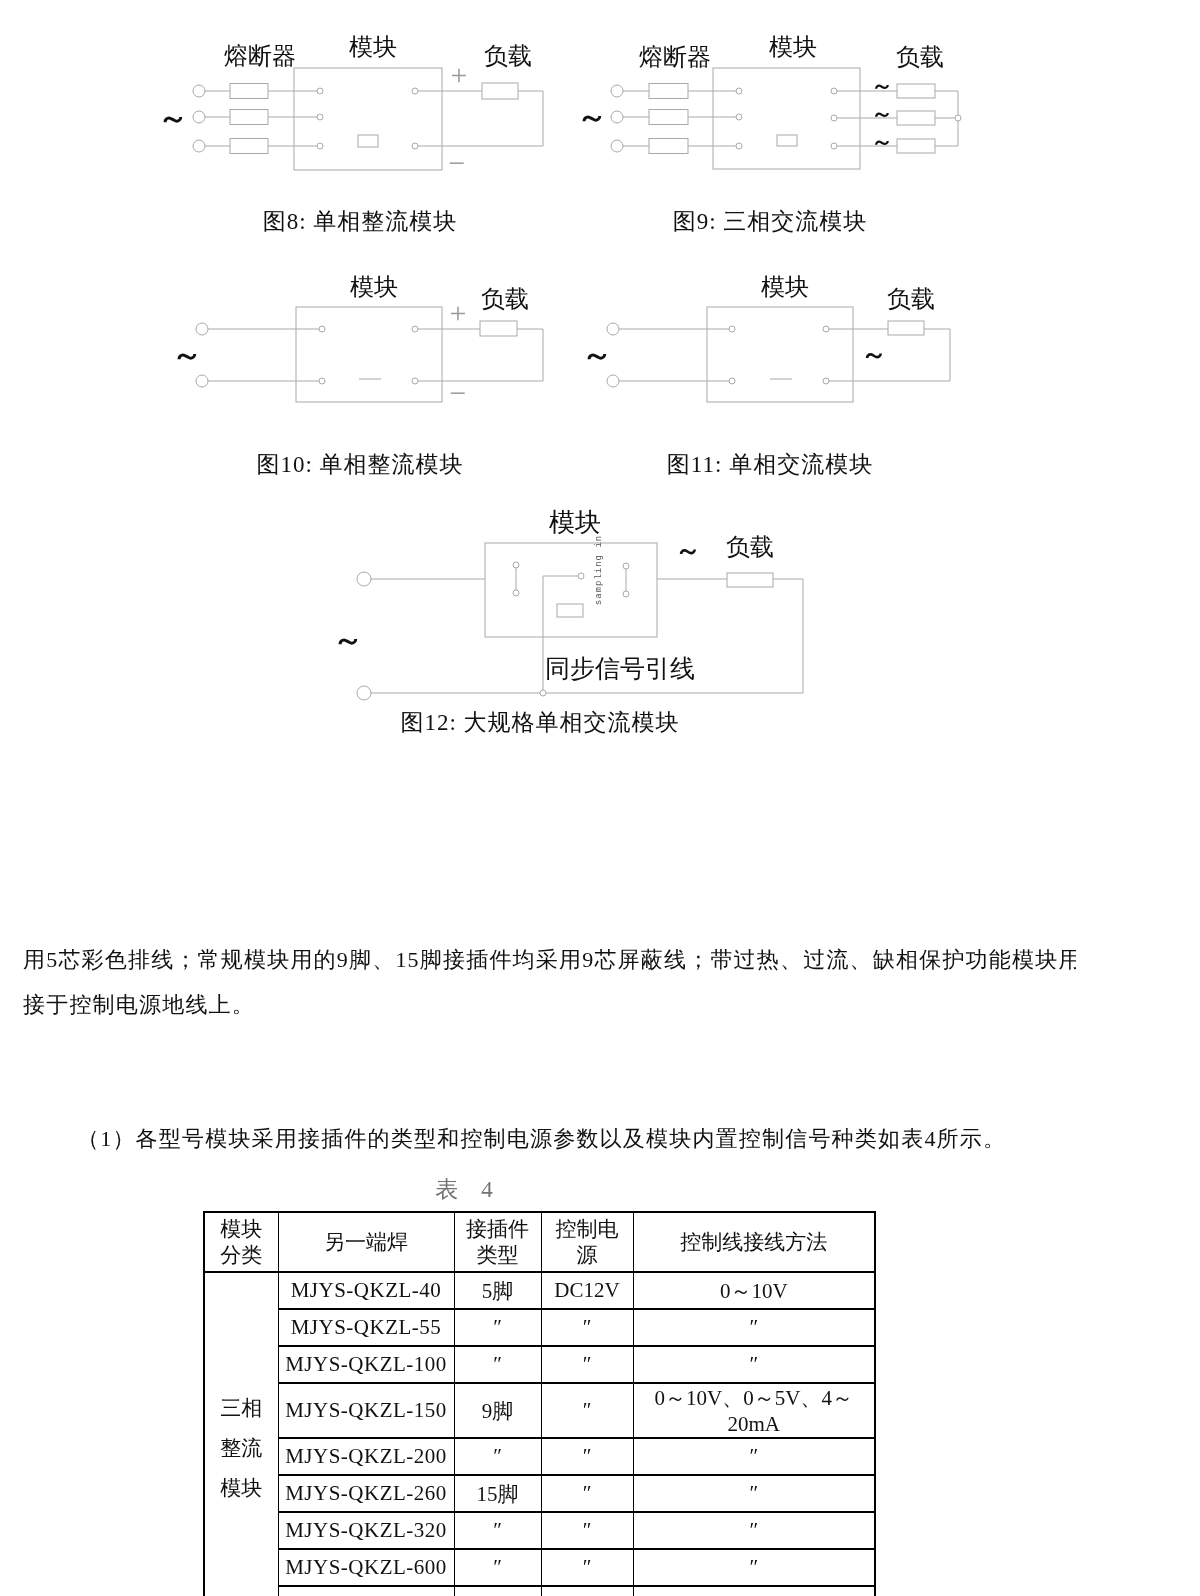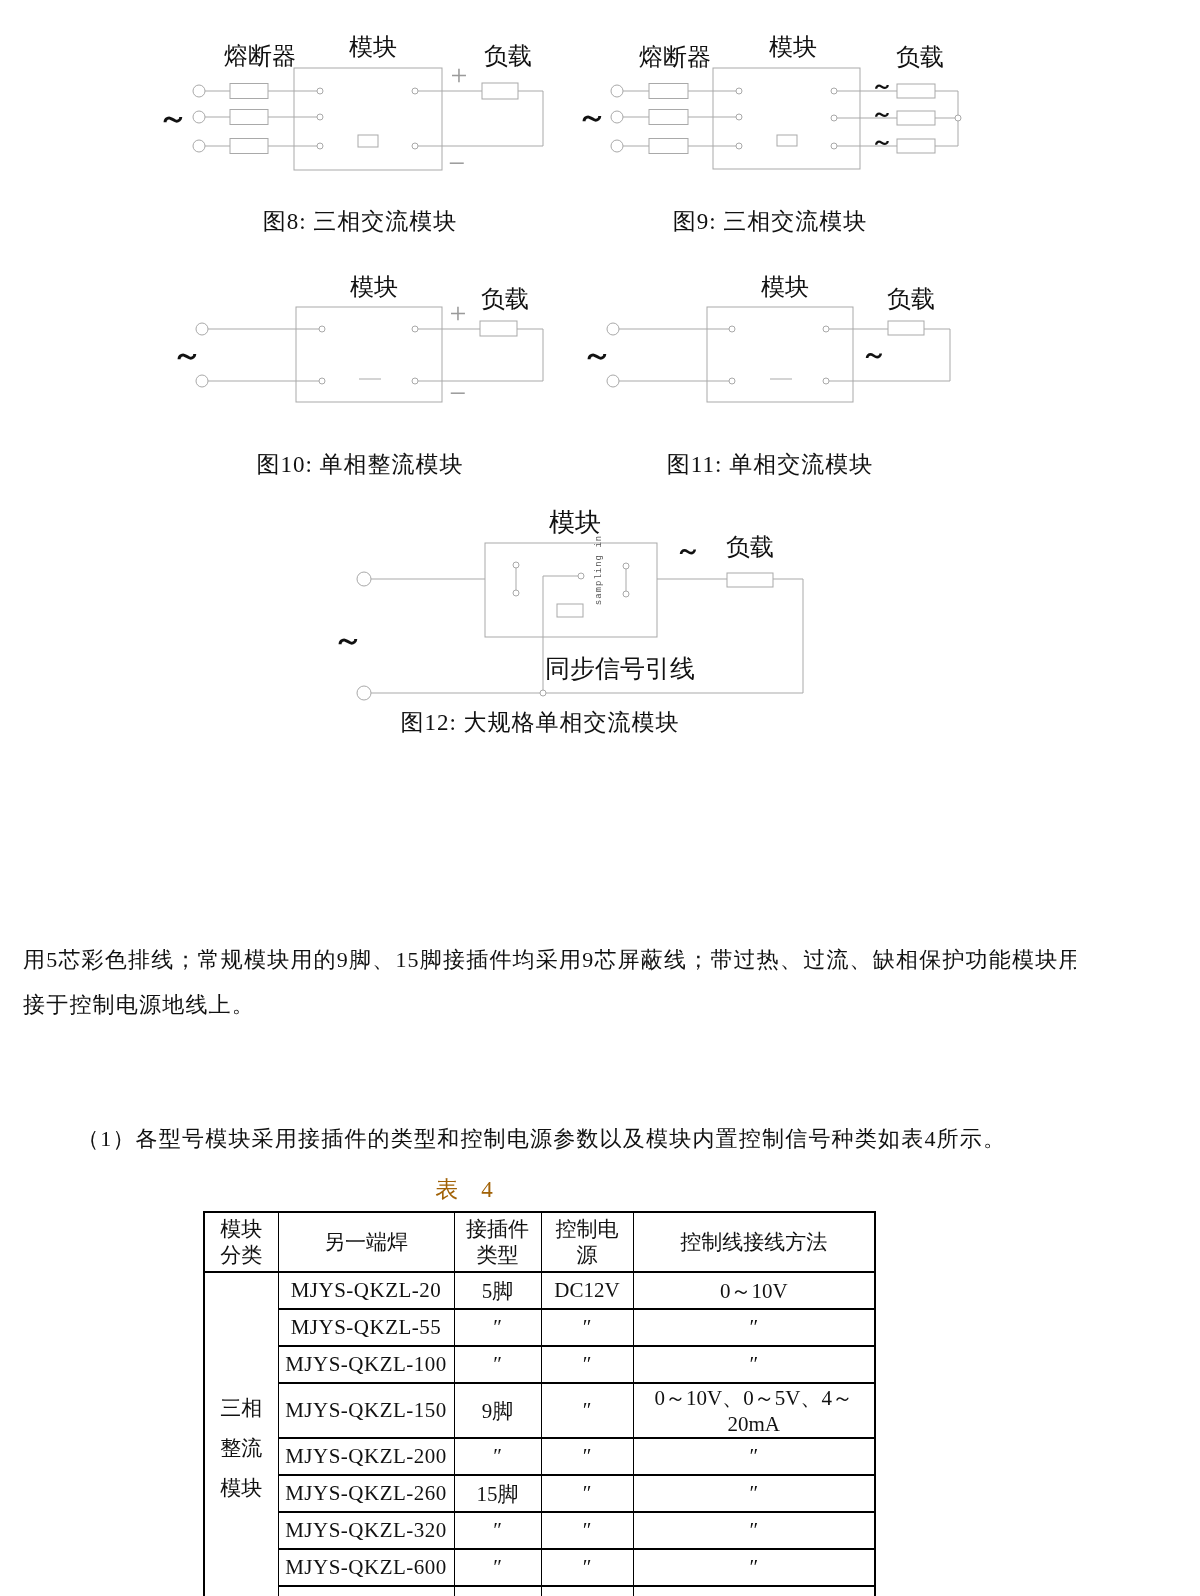--- a/index.html
+++ b/index.html
@@ -14,21 +14,21 @@
   .tilde-sm{font-size:22px;font-weight:bold;color:#111;}
   .pm{color:#9a9a9a;font-size:30px;font-weight:400;}
   .sampling{font-family:"Liberation Mono","DejaVu Sans Mono",monospace;font-size:9px;
             letter-spacing:1px;color:#555;transform:translate(-50%,-50%) rotate(-90deg);}
   .cap{position:absolute;text-align:center;font-size:23px;letter-spacing:1px;color:#111;}
   .para{position:absolute;left:23px;width:1110px;}
   .para .line{height:45px;line-height:45px;font-size:22px;letter-spacing:1.2px;
               white-space:pre;color:#111;}
   .ind30{padding-left:30px;} .ind44{padding-left:44px;} .ind5{padding-left:5px;} .ind54{padding-left:54px;}
   .tbl-title{position:absolute;left:364px;top:1174px;width:200px;height:30px;
-             text-align:center;font-size:23px;color:#a16207;white-space:pre;}
+             text-align:center;font-size:23px;color:#737373;white-space:pre;}
   table.t4{position:absolute;left:203px;top:1211px;border-collapse:collapse;
            table-layout:fixed;font-size:21px;color:#111;}
   table.t4 th,table.t4 td{border-left:1px solid #000;border-right:1px solid #000;
            border-top:2px solid #000;border-bottom:2px solid #000;
            text-align:center;vertical-align:middle;padding:0;font-weight:normal;}
   table.t4{border:2px solid #000;}
   table.t4 th{height:58px;white-space:pre-line;line-height:26px;}
   table.t4 td{height:35px;}
   td.cat{white-space:pre-line;line-height:40px;}
   td.model{text-align:left;padding-left:14px;letter-spacing:0.5px;}
@@ -62,21 +62,21 @@
       <line x1="393" y1="71" x2="393" y2="126"></line>
       <line x1="268" y1="126" x2="393" y2="126"></line>
     </svg>
     <div class="lbl f24" style="left:110px;top:36px">熔断器</div>
     <div class="lbl f24" style="left:223px;top:27px">模块</div>
     <div class="lbl f24" style="left:358px;top:36px">负载</div>
     <div class="lbl tilde" style="left:23px;top:98px">～</div>
     <div class="lbl pm" style="left:309px;top:55px">+</div>
     <div class="lbl pm" style="left:307px;top:143px">−</div>
   </div>
-  <div class="cap" style="left:150px;top:206px;width:420px">图8: 三相交流模块</div>
+  <div class="cap" style="left:150px;top:206px;width:420px">图8: 单相整流模块</div>
 
   <div class="fig" style="left:560px;top:20px;width:420px;height:185px">
     <svg width="420" height="185" viewBox="0 0 420 185" fill="none" stroke="#a9a9a9" stroke-width="1">
       <circle cx="57" cy="71" r="6"></circle>
         <circle cx="57" cy="97" r="6"></circle>
         <circle cx="57" cy="126" r="6"></circle>
       <line x1="63" y1="71" x2="176" y2="71"></line>
         <line x1="63" y1="97" x2="176" y2="97"></line>
         <line x1="63" y1="126" x2="176" y2="126"></line>
       <rect x="89" y="63.5" width="39" height="15" fill="#fff"></rect>
@@ -224,21 +224,21 @@
       <th>接插件
 类型</th>
       <th>控制电
 源</th>
       <th>控制线接线方法</th>
     </tr>
     <tr>
       <td class="cat" rowspan="9">三相
 整流
 模块</td>
-      <td class="model">MJYS-QKZL-20</td>
+      <td class="model">MJYS-QKZL-40</td>
       <td>5脚</td>
       <td>DC12V</td>
       <td>0～10V</td>
     </tr>
     <tr>
       <td class="model">MJYS-QKZL-55</td>
       <td>″</td>
       <td>″</td>
       <td>″</td>
     </tr>

